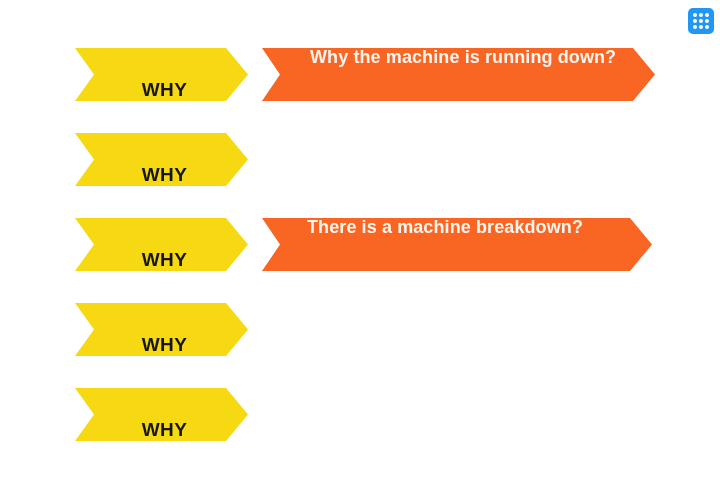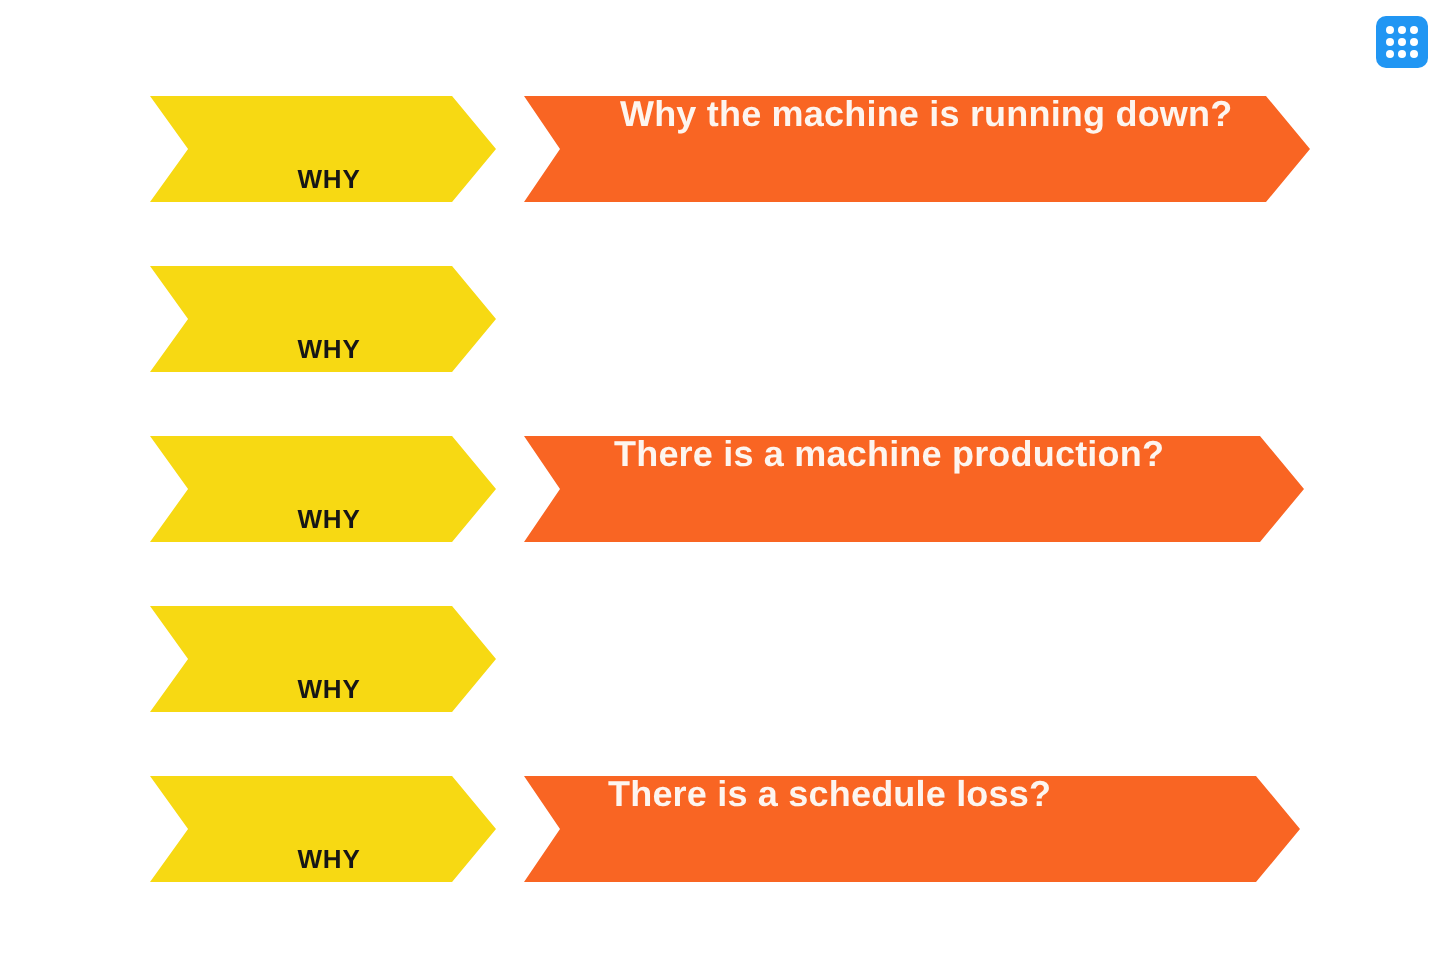--- a/index.html
+++ b/index.html
@@ -60,21 +60,21 @@
     height: 53px;
     background: #f7d913;
     -webkit-clip-path: polygon(0% 0%, 87.3% 0%, 100% 50%, 87.3% 100%, 0% 100%, 11.0% 50%);
     clip-path: polygon(0% 0%, 87.3% 0%, 100% 50%, 87.3% 100%, 0% 100%, 11.0% 50%);
     display: flex;
     align-items: center;
     justify-content: center;
   }
   .why-label {
     color: #161616;
-    font-size: 13px;
+    font-size: 19px;
     font-weight: bold;
     letter-spacing: 0.4px;
     padding-left: 6px;
     line-height: 1;
     white-space: nowrap;
     margin-top: 30px;
   }
 
   
   .q-banner {
@@ -125,32 +125,29 @@
     <div class="why-chevron">
       <span class="why-label">WHY</span>
     </div>
   </div>
 
   <div class="why-row" style="top: 218px;">
     <div class="why-chevron">
       <span class="why-label">WHY</span>
     </div>
     <div class="q-banner" style="left: 262px; width: 390px; padding-left: 45px; clip-path: polygon(0% 0%, 94.359% 0%, 100% 50%, 94.359% 100%, 0% 100%, 4.615% 50%);">
-      <span class="q-label">There is a machine production?</span>
+      <span class="q-label">There is a machine breakdown?</span>
     </div>
   </div>
 
   <div class="why-row" style="top: 303px;">
     <div class="why-chevron">
       <span class="why-label">WHY</span>
     </div>
   </div>
 
   <div class="why-row" style="top: 388px;">
     <div class="why-chevron">
       <span class="why-label">WHY</span>
     </div>
-    <div class="q-banner" style="left: 262px; width: 388px; padding-left: 42px; clip-path: polygon(0% 0%, 94.33% 0%, 100% 50%, 94.33% 100%, 0% 100%, 4.639% 50%);">
-      <span class="q-label">There is a schedule loss?</span>
-    </div>
   </div>
 
 </div>
 
 </body></html>

